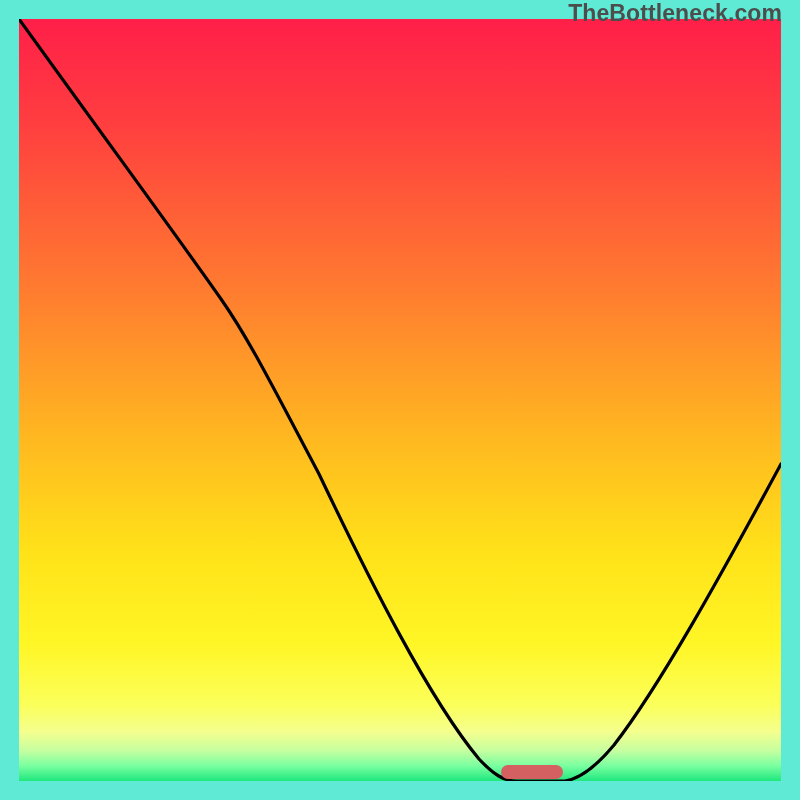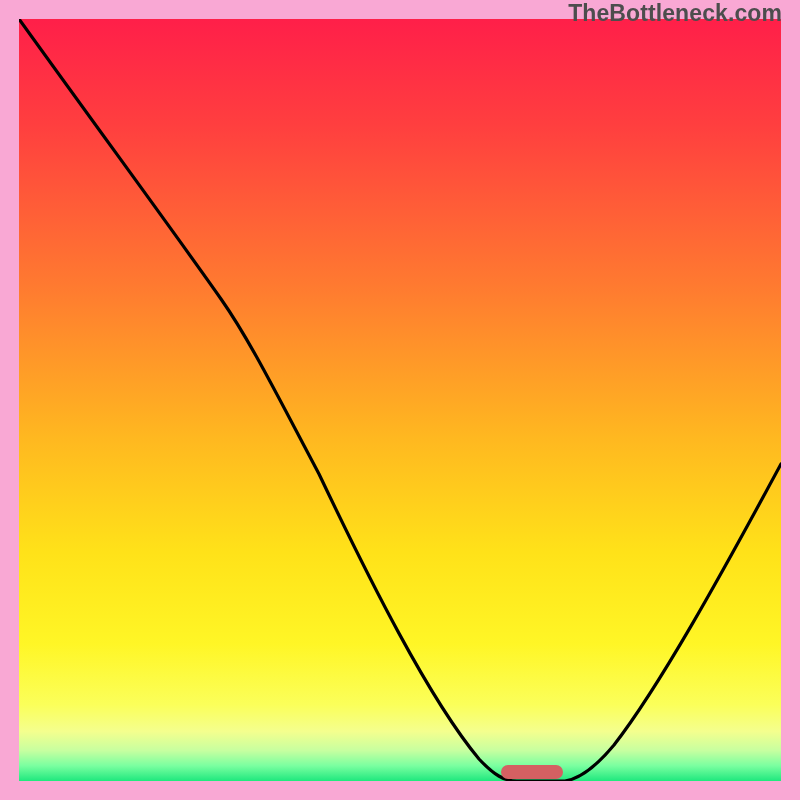--- a/index.html
+++ b/index.html
@@ -1,17 +1,17 @@
 <!DOCTYPE html>
 <html><head>
 <meta charset="utf-8">
 <style>
   * { margin: 0; padding: 0; box-sizing: border-box; }
   html, body { width: 800px; height: 800px; background: #000; overflow: hidden; }
-  .wrap { position: relative; width: 800px; height: 800px; background: #f9a8d4; }
+  .wrap { position: relative; width: 800px; height: 800px; background: #5eead4; }
   .plot { position: absolute; left: 19px; top: 19px; width: 762px; height: 762px; }
   .watermark {
     position: absolute;
     top: 0px;
     right: 18px;
     font-family: Arial, Helvetica, sans-serif;
     font-size: 23px;
     font-weight: bold;
     color: #4d4d4d;
     letter-spacing: 0.1px;

